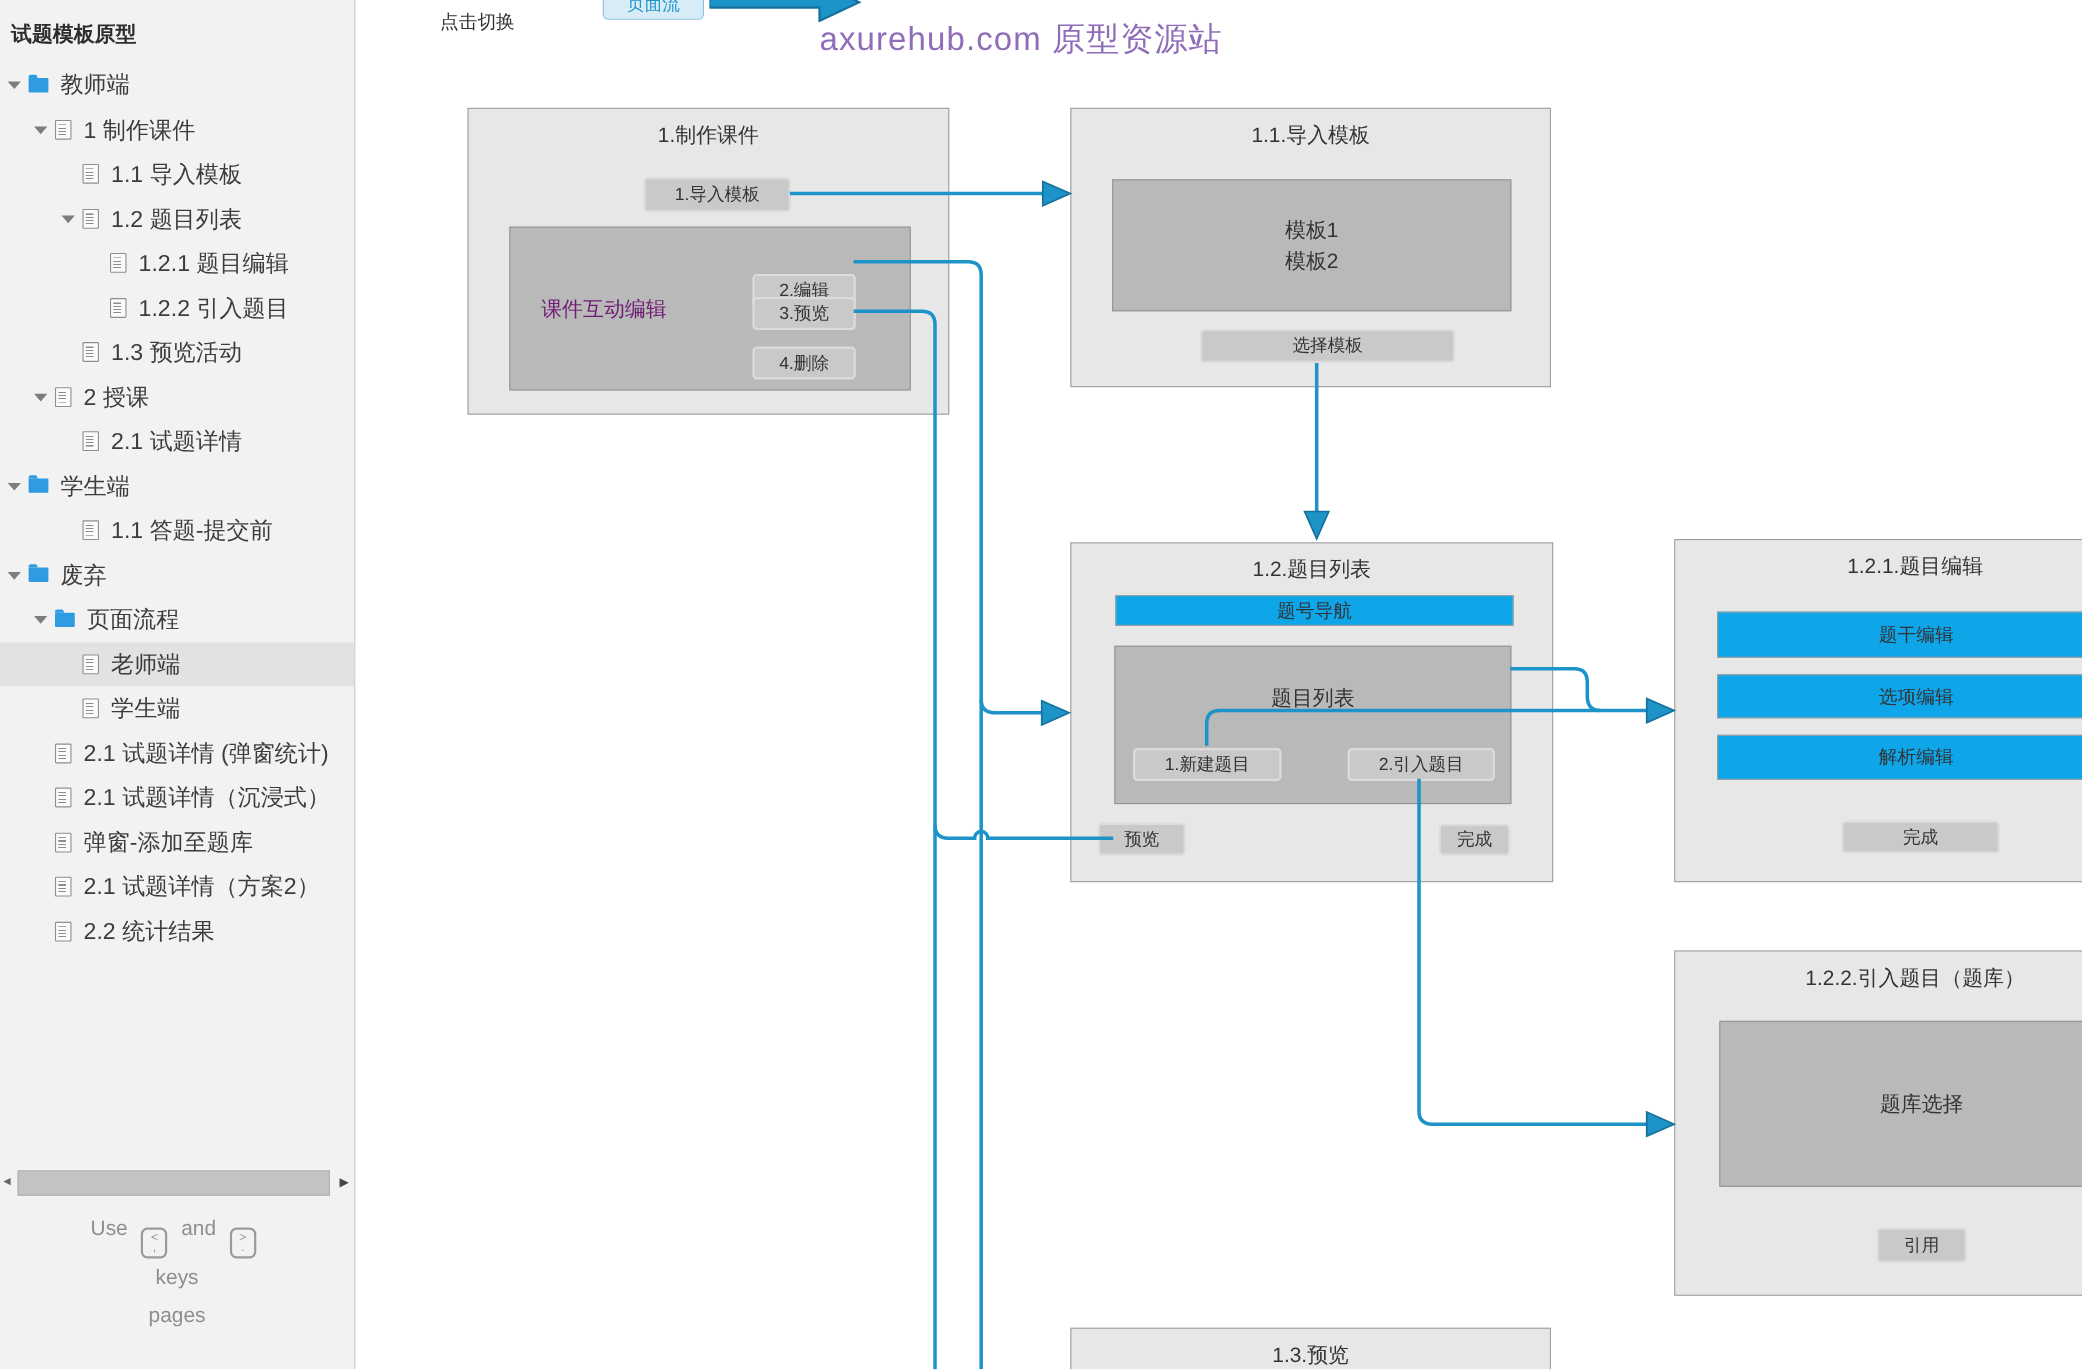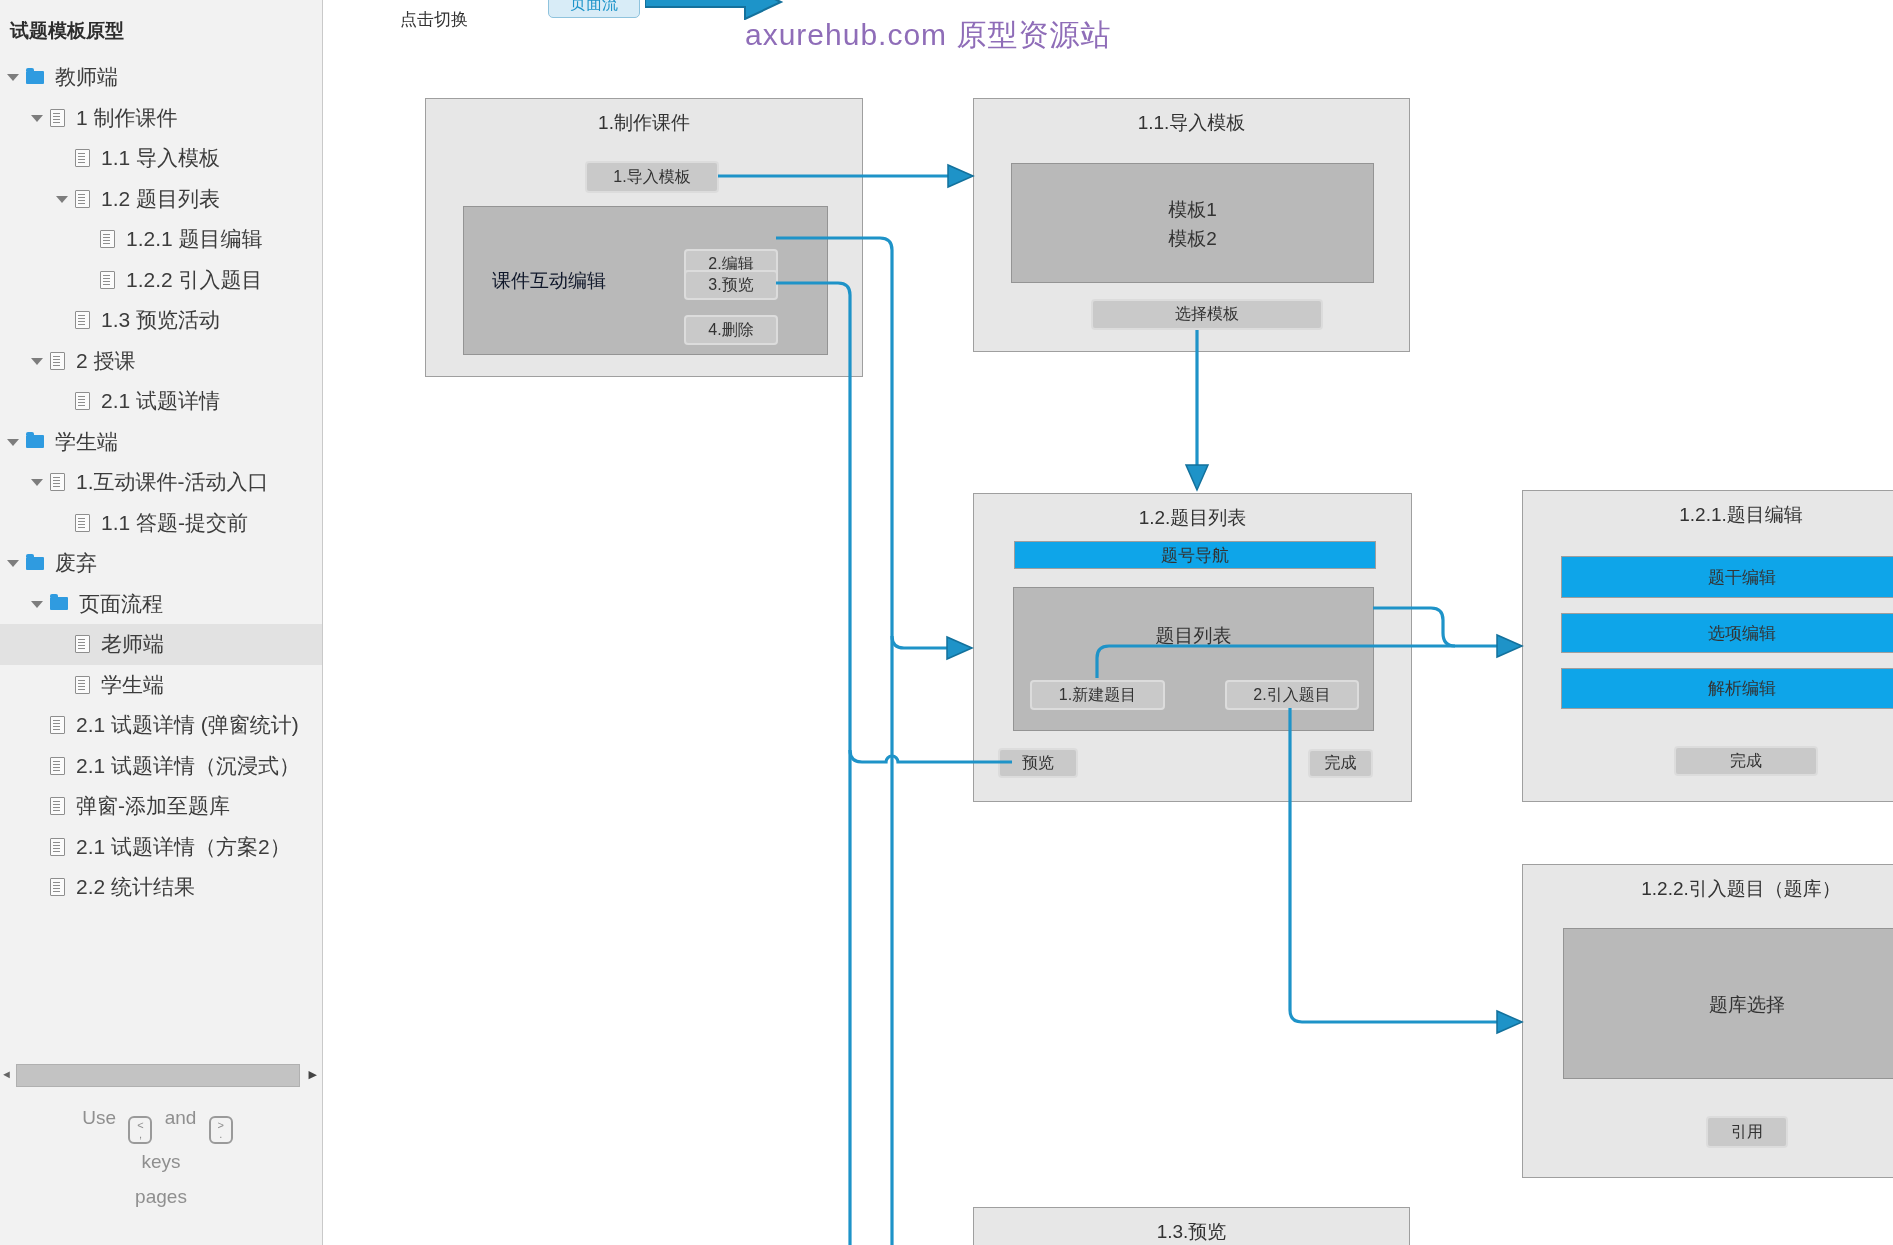--- a/index.html
+++ b/index.html
@@ -51,21 +51,21 @@
 
   
   .flow-box{position:absolute;background:#e7e7e7;border:1px solid #9f9f9f;box-sizing:border-box;z-index:10;}
   .box-title{text-align:center;margin-top:11px;font-size:19px;color:#333;}
   .inner-panel{position:absolute;background:#b9b9b9;border:1px solid #949494;box-sizing:border-box;}
   .gray-btn{position:absolute;background:#c9c9c9;border:2px solid #dcdcdc;border-radius:4px;
             display:flex;align-items:center;justify-content:center;font-size:16px;color:#333;
             box-sizing:border-box;}
   .bar{position:absolute;background:#0ea5e9;border:1px solid #9e9e9e;box-sizing:border-box;
        display:flex;align-items:center;justify-content:center;font-size:17px;color:#333;}
-  .panel-label{position:absolute;font-size:19px;color:#0f172a;}
+  .panel-label{position:absolute;font-size:19px;color:#701a75;}
   .center-text{position:absolute;left:0;right:0;text-align:center;font-size:19px;color:#333;line-height:29px;}
   .connectors{position:absolute;left:0;top:0;z-index:20;pointer-events:none;}
 </style>
 </head>
 <body>
 
 <div class="page">
 
   <div>
 
@@ -197,25 +197,20 @@
       <div class="row lvl2">
         <span class="tri hid"></span>
         <span class="dicon"></span>
         <span class="lbl">2.1 试题详情</span>
       </div>
       <div class="row lvl0">
         <span class="tri"></span>
         <span class="ficon"></span>
         <span class="lbl">学生端</span>
       </div>
-      <div class="row lvl1">
-        <span class="tri"></span>
-        <span class="dicon"></span>
-        <span class="lbl">1.互动课件-活动入口</span>
-      </div>
       <div class="row lvl2">
         <span class="tri hid"></span>
         <span class="dicon"></span>
         <span class="lbl">1.1 答题-提交前</span>
       </div>
       <div class="row lvl0">
         <span class="tri"></span>
         <span class="ficon"></span>
         <span class="lbl">废弃</span>
       </div>

